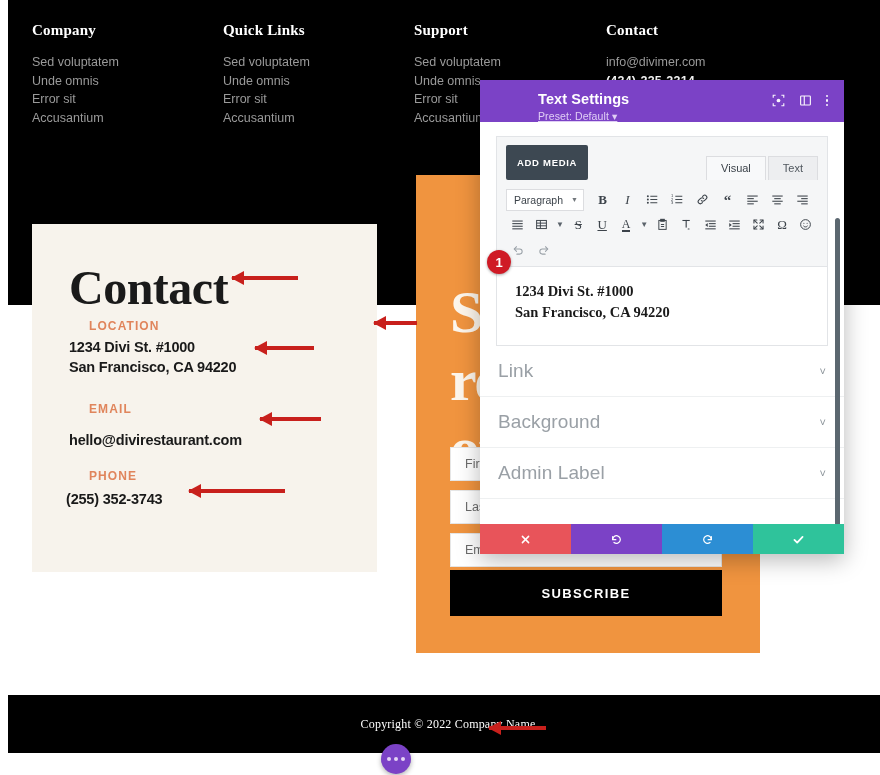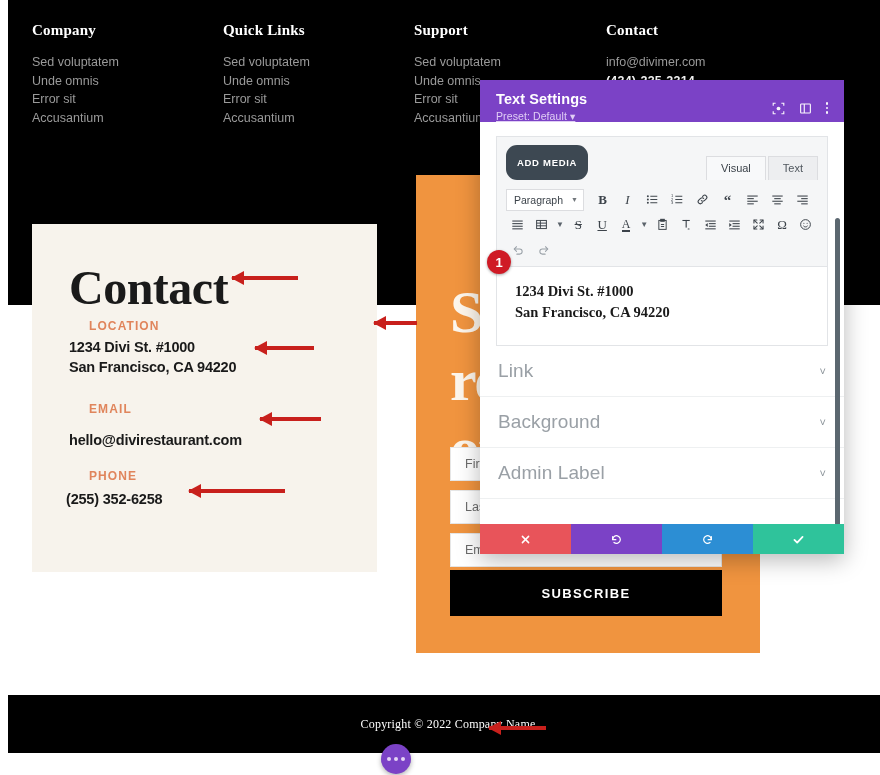--- a/index.html
+++ b/index.html
@@ -112,21 +112,21 @@
   }
   .fab span { width: 4px; height: 4px; border-radius: 50%; background: #e4d4f5; display: block; }
 
   
   .modal {
     position: absolute; left: 480px; top: 80px; width: 364px; height: 474px;
     background: #ffffff; box-shadow: 0 6px 22px rgba(0,0,0,.28);
     display: flex; flex-direction: column; overflow: hidden;
   }
   .modal-head { background: #7b42c6; padding: 11px 16px 0 16px; }
-  .modal-head-row { display: flex; align-items: center; }
+  .modal-head-row { display: flex; align-items: flex-start; margin-left: 42px; }
   .modal-title {
     color: #ffffff; font-size: 14.5px; font-weight: bold; letter-spacing: .1px;
   }
   .modal-preset {
     color: #e0cdf5; font-size: 10.5px; margin-top: 3px; letter-spacing: .1px; text-decoration: underline;
   }
   .modal-head-icons { margin-left: auto; display: flex; align-items: center; gap: 14px; padding-top: 3px; }
   .hicon { cursor: pointer; opacity: .95; display: flex; }
   .dots-v { display: flex; flex-direction: column; gap: 2px; align-items: center; }
   .dots-v i { width: 2.5px; height: 2.5px; background: #fff; border-radius: 50%; display: block; }
@@ -141,21 +141,21 @@
   .mtab.w-design { width: 74px; }
   .mtab.w-adv { width: 84px; }
 
   .modal-body { flex: 1; background: #ffffff; position: relative; overflow: hidden; }
 
   .editor-wrap { background: #f5f6f7; margin: 14px 16px 0 16px; border: 1px solid #e2e4e7; }
   .editor-top { display: flex; align-items: center; padding: 8px 9px 4px 9px; }
   .add-media {
     background: #3d4852; color: #ffffff; border: none; cursor: pointer;
     font-size: 9.5px; font-weight: bold; letter-spacing: .7px;
-    padding: 12px 11px; border-radius: 11px; font-family: "Liberation Sans", sans-serif;
+    padding: 12px 11px; border-radius: 2px; font-family: "Liberation Sans", sans-serif;
   }
   .vt-tabs { margin-left: auto; display: flex; gap: 2px; align-self: flex-end; }
   .vt-tab {
     font-size: 11px; color: #50575e; padding: 5px 14px 6px 14px; cursor: pointer;
     background: #edeef0; border: 1px solid #dcdde0; border-bottom: none;
   }
   .vt-tab.active { background: #f8f9fa; color: #3c434a; }
 
   .tool-rows { background: #f5f6f7; padding: 3px 9px 4px 9px; }
   .tool-row { display: flex; align-items: center; gap: 0px; height: 25px; }
@@ -261,21 +261,21 @@
     <div class="contact-heading">Contact</div>
 
     <div class="c-label loc">LOCATION</div>
     <div class="c-value loc" style="white-space:pre-line;">1234 Divi St. #1000
 San Francisco, CA 94220</div>
 
     <div class="c-label eml">EMAIL</div>
     <div class="c-value eml">hello@divirestaurant.com</div>
 
     <div class="c-label phn">PHONE</div>
-    <div class="c-value phn">(255) 352-6258</div>
+    <div class="c-value phn">(255) 352-3743</div>
   </div>
 
   <div class="signup">
     <div class="signup-heading">Si
 re
 of</div>
     <div class="signup-field f1">First</div>
     <div class="signup-field f2">Last</div>
     <div class="signup-field f3">Email</div>
     <button class="subscribe-btn">SUBSCRIBE</button>

